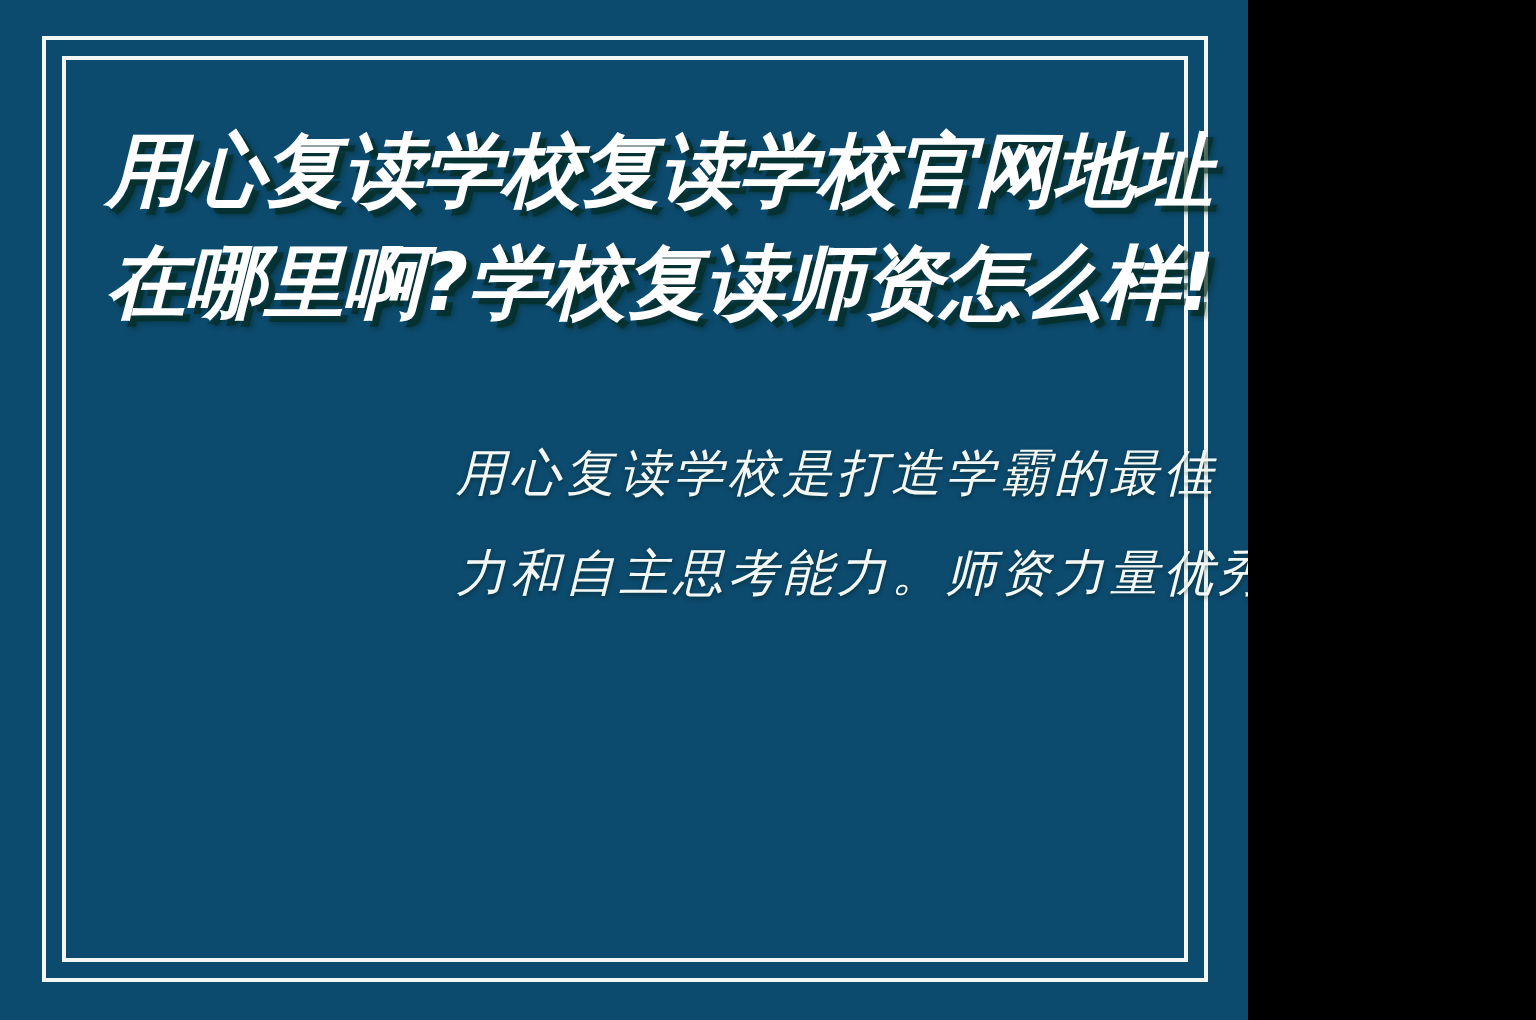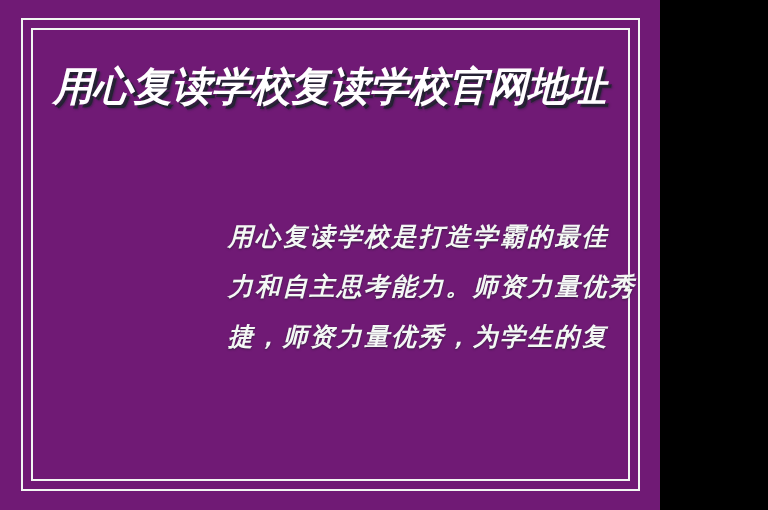--- a/index.html
+++ b/index.html
@@ -9,22 +9,21 @@
   }
   body {
     font-family: "Liberation Sans", sans-serif;
   }
 
   .poster {
     position: relative;
     width: 624px;
     height: 510px;
     overflow: hidden;
-    background: #701a75;
-    padding-left: 36px;
+    background: #0c4a6e;
   }
 
   
   .frame-outer {
     position: absolute;
     left: 21px;
     top: 18px;
     right: 20px;
     bottom: 19px;
     border: 2px solid #f2f7f3;
@@ -66,40 +65,40 @@
   .body-block {
     position: absolute;
     left: 228px;
     top: 212px;
     width: 418px;
   }
   .body-line {
     display: block;
     font-family: "DejaVu Serif", "Liberation Serif", serif;
     font-style: italic;
-    font-weight: 700;
+    font-weight: 400;
     font-size: 25px;
     line-height: 50px;
     letter-spacing: 2.2px;
     color: #f4f8f5;
     white-space: nowrap;
     text-shadow: 0 1px 2px rgba(3, 30, 18, 0.5);
   }
 </style>
 </head>
 <body>
 
 <div class="poster">
 
   <div class="frame-outer"></div>
   <div class="frame-inner"></div>
 
   <div class="headline">
     <span class="headline-line">用心复读学校复读学校官网地址</span>
+    <span class="headline-line">在哪里啊?学校复读师资怎么样!</span>
   </div>
 
   <div class="body-block">
     <span class="body-line">用心复读学校是打造学霸的最佳</span>
     <span class="body-line">力和自主思考能力。师资力量优秀</span>
-    <span class="body-line">捷，师资力量优秀，为学生的复</span>
   </div>
 
 </div>
 
 </body></html>

